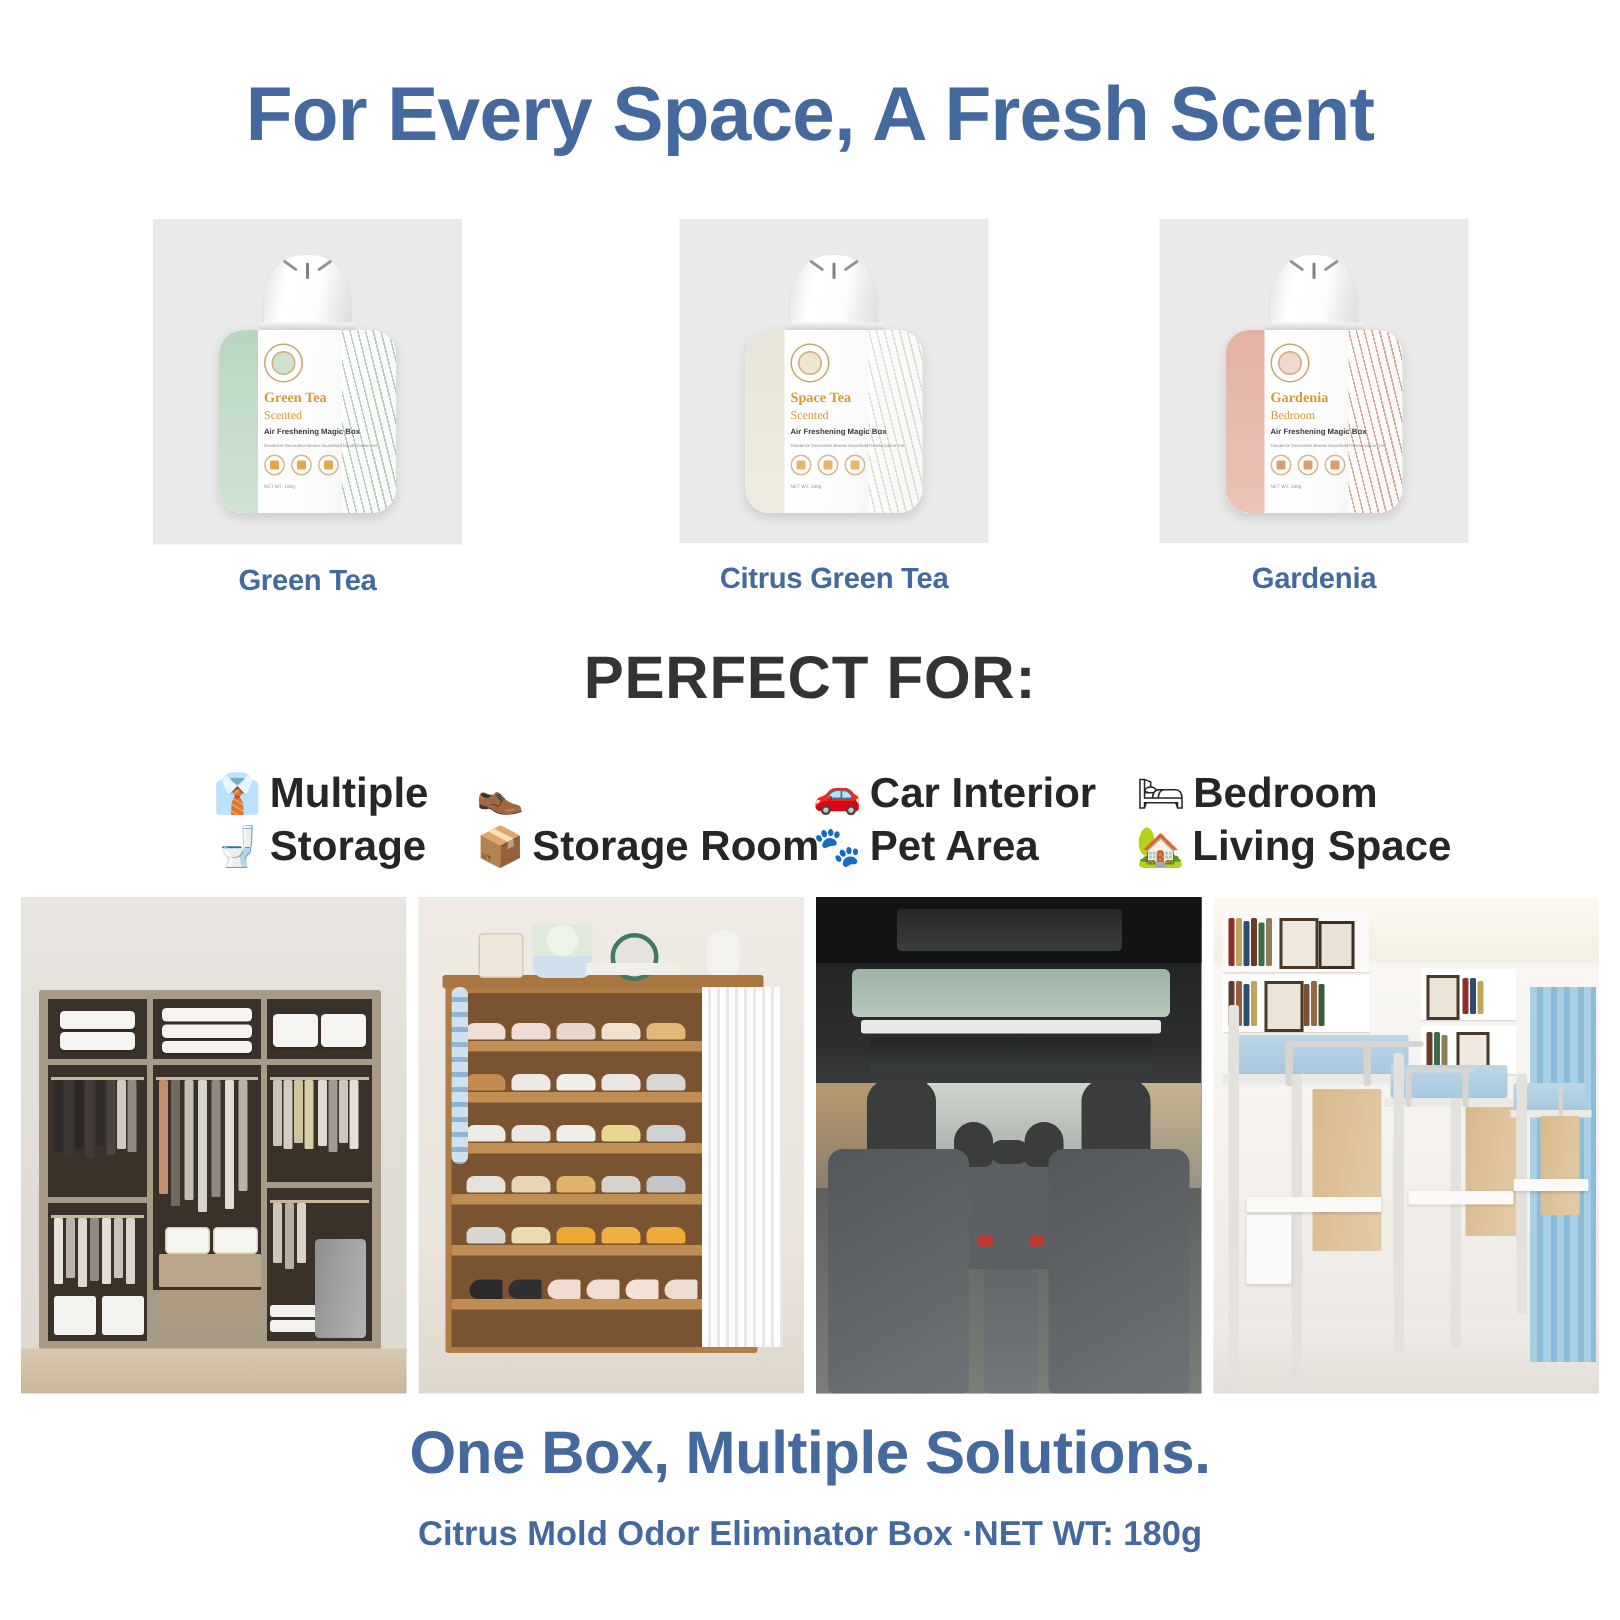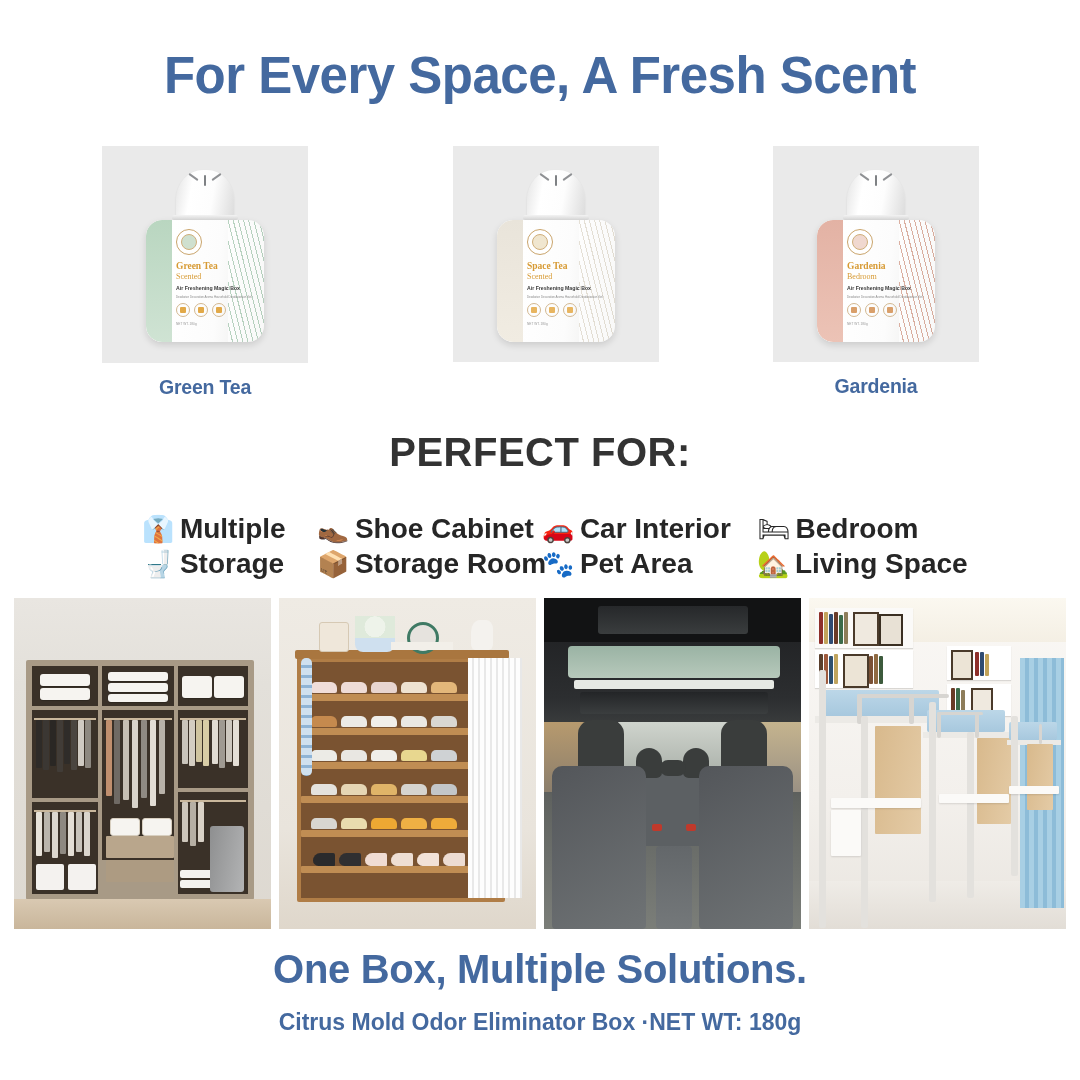--- a/index.html
+++ b/index.html
@@ -365,20 +365,21 @@
             <div class="icon-row">
               <span class="ic"></span>
               <span class="ic"></span>
               <span class="ic"></span>
             </div>
             <div class="l-net">NET WT. 180g</div>
           </div>
         </div>
       </div>
     </div>
+    <div class="prod-caption">Citrus Green Tea</div>
   </div>
 
   <div class="product p3">
     <div class="swatch">
       <div class="bottle r">
         <div class="cap">
           <span class="vent v-l"></span>
           <span class="vent v-mid"></span>
           <span class="vent v-r"></span>
         </div>
@@ -409,21 +410,20 @@
 <div class="perfect-for">PERFECT FOR:</div>
 
 <div class="usecases">
   <div class="uc-row">
     <span class="uc w1">
       <span class="emo">👔</span>
       <span>Multiple</span>
     </span>
     <span class="uc w2">
       <span class="emo">👞</span>
-      <span>Shoe Cabinet</span>
     </span>
     <span class="uc w3">
       <span class="emo">🚗</span>
       <span>Car Interior</span>
     </span>
     <span class="uc w4">
       <span class="emo">🛏</span>
       <span>Bedroom</span>
     </span>
   </div>

